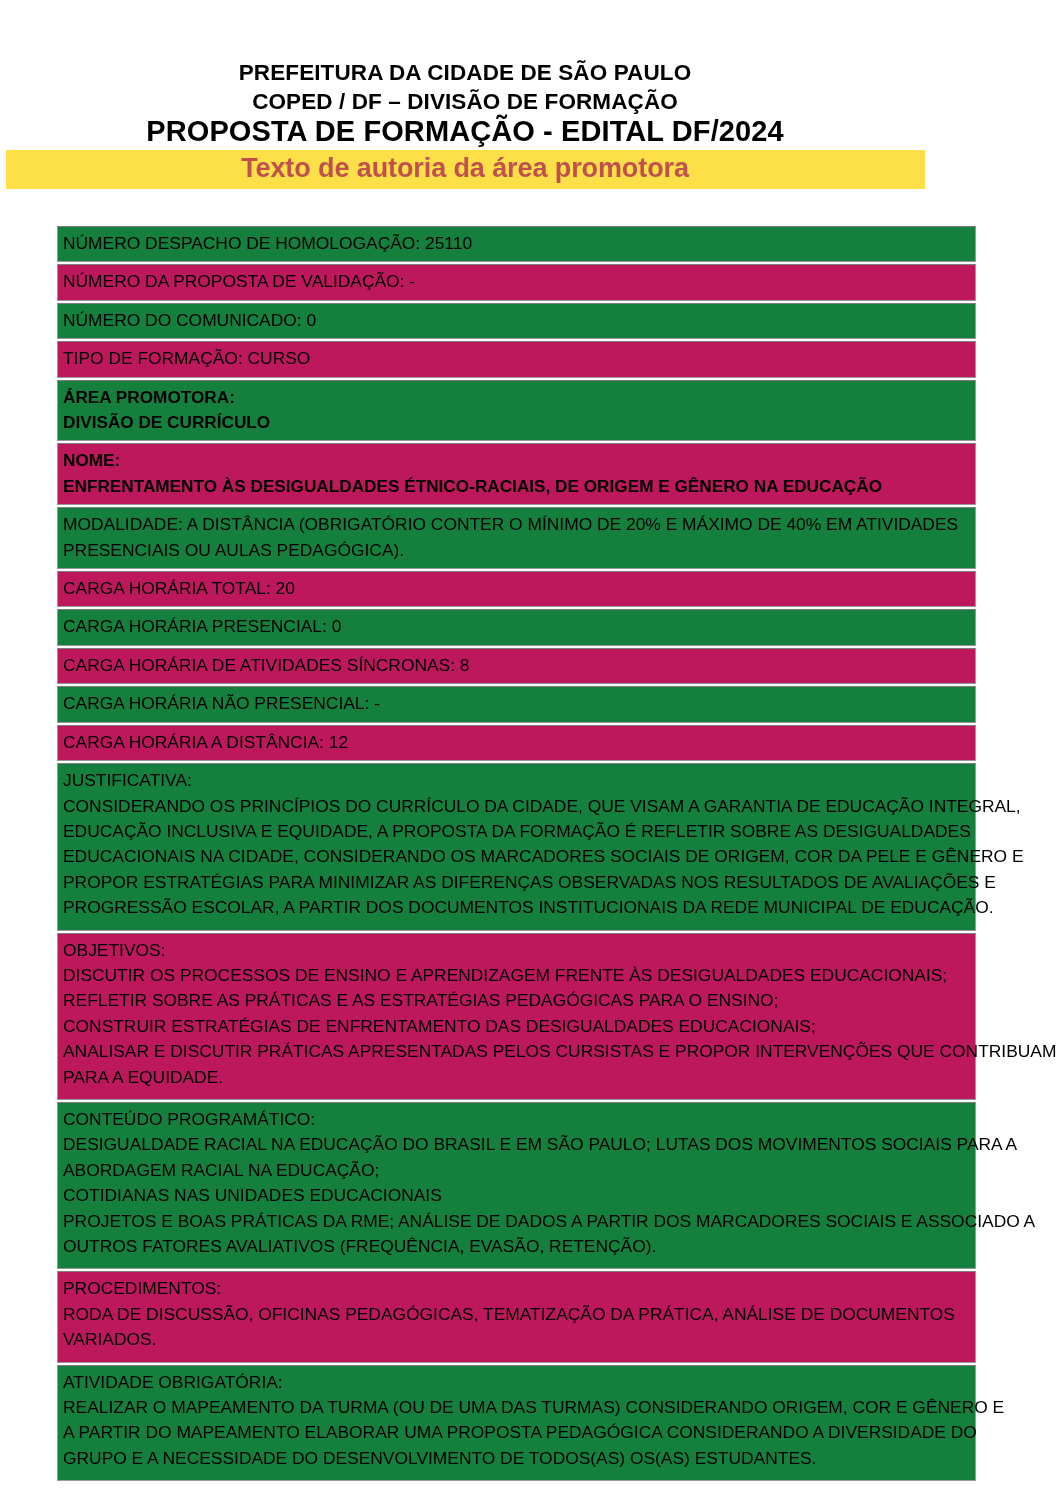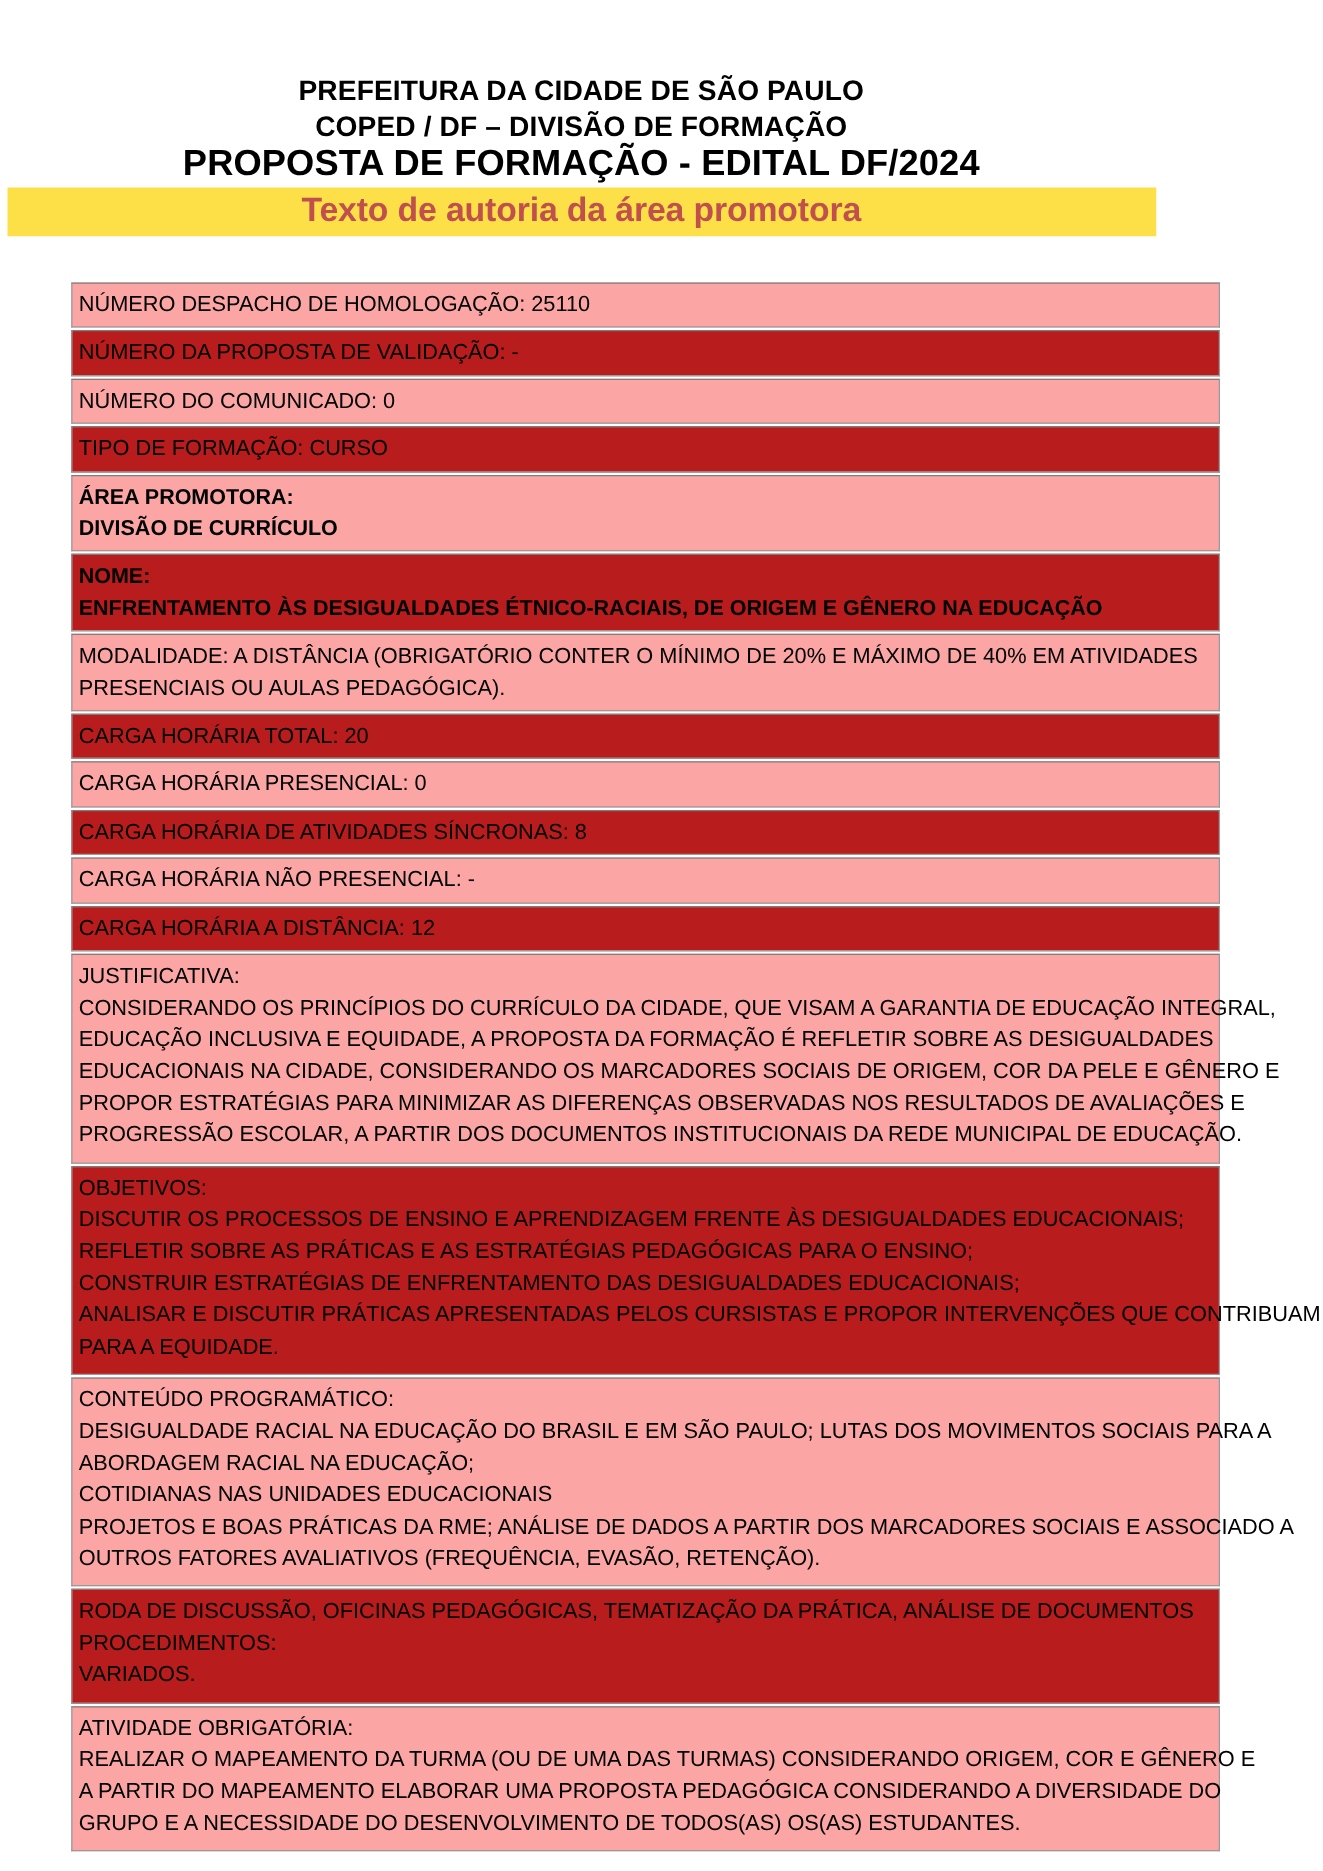--- a/index.html
+++ b/index.html
@@ -64,25 +64,25 @@
     top: 226px;
     width: 919px;
     border-collapse: separate;
     border-spacing: 0;
   }
   .form-table .row {
     box-sizing: border-box;
     border: 1px solid #9a9a9a;
     border-top: 1px solid #7d7d7d;
     padding: 4px 5px 5px 5px;
-    background: #fca5a5;
+    background: #15803d;
     margin-bottom: 2px;
   }
   .form-table .row.shaded {
-    background: #b91c1c;
+    background: #be185d;
   }
   .form-table .row .line {
     font-size: 17.4px;
     line-height: 25.4px;
     white-space: nowrap;
     overflow: visible;
   }
   .form-table .row.bold .line {
     font-weight: bold;
     font-size: 17.2px;
@@ -180,22 +180,22 @@
     <div class="row tall">
       <div class="line">CONTEÚDO PROGRAMÁTICO:</div>
       <div class="line">DESIGUALDADE RACIAL NA EDUCAÇÃO DO BRASIL E EM SÃO PAULO; LUTAS DOS MOVIMENTOS SOCIAIS PARA A</div>
       <div class="line">ABORDAGEM RACIAL NA EDUCAÇÃO;</div>
       <div class="line">COTIDIANAS NAS UNIDADES EDUCACIONAIS</div>
       <div class="line">PROJETOS E BOAS PRÁTICAS DA RME; ANÁLISE DE DADOS A PARTIR DOS MARCADORES SOCIAIS E  ASSOCIADO A</div>
       <div class="line">OUTROS FATORES AVALIATIVOS (FREQUÊNCIA, EVASÃO, RETENÇÃO).</div>
     </div>
 
     <div class="row shaded tall">
+      <div class="line">PROCEDIMENTOS:</div>
       <div class="line">RODA DE DISCUSSÃO, OFICINAS PEDAGÓGICAS, TEMATIZAÇÃO DA PRÁTICA, ANÁLISE DE DOCUMENTOS</div>
-      <div class="line">PROCEDIMENTOS:</div>
       <div class="line">VARIADOS.</div>
     </div>
 
     <div class="row tall">
       <div class="line">ATIVIDADE OBRIGATÓRIA:</div>
       <div class="line">REALIZAR O MAPEAMENTO DA TURMA (OU DE UMA DAS TURMAS) CONSIDERANDO ORIGEM, COR E GÊNERO E</div>
       <div class="line">A PARTIR DO MAPEAMENTO ELABORAR UMA PROPOSTA PEDAGÓGICA CONSIDERANDO A DIVERSIDADE DO</div>
       <div class="line">GRUPO E A NECESSIDADE DO DESENVOLVIMENTO DE TODOS(AS) OS(AS) ESTUDANTES.</div>
     </div>
 

